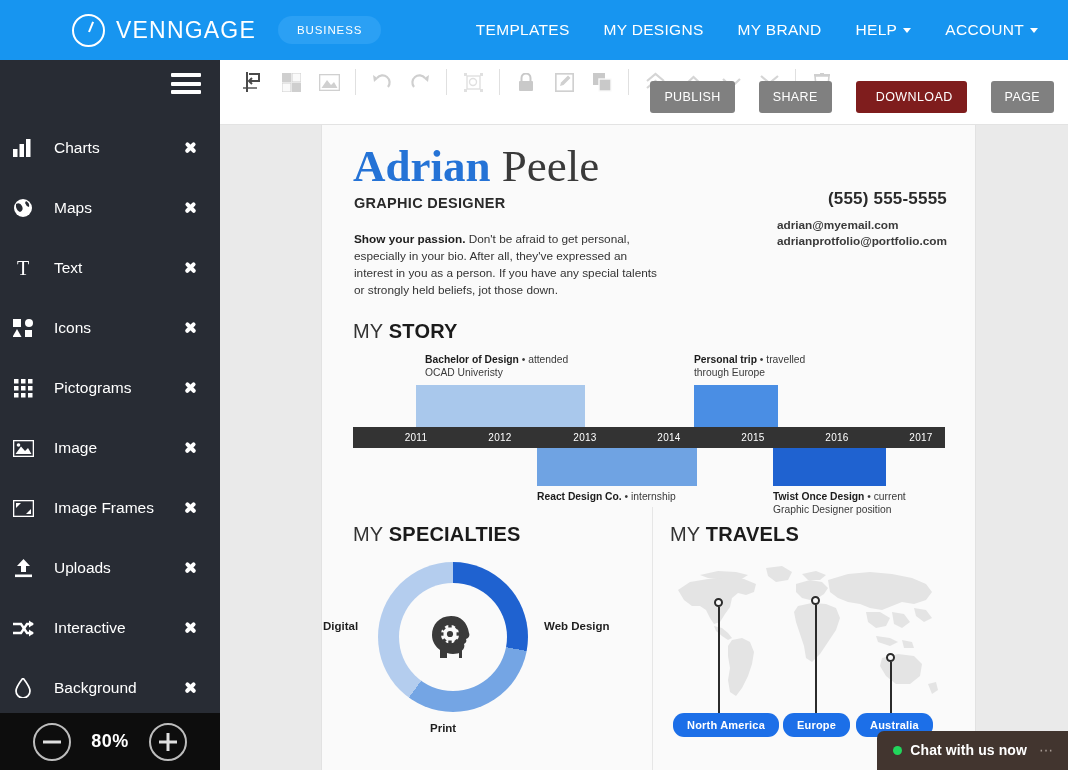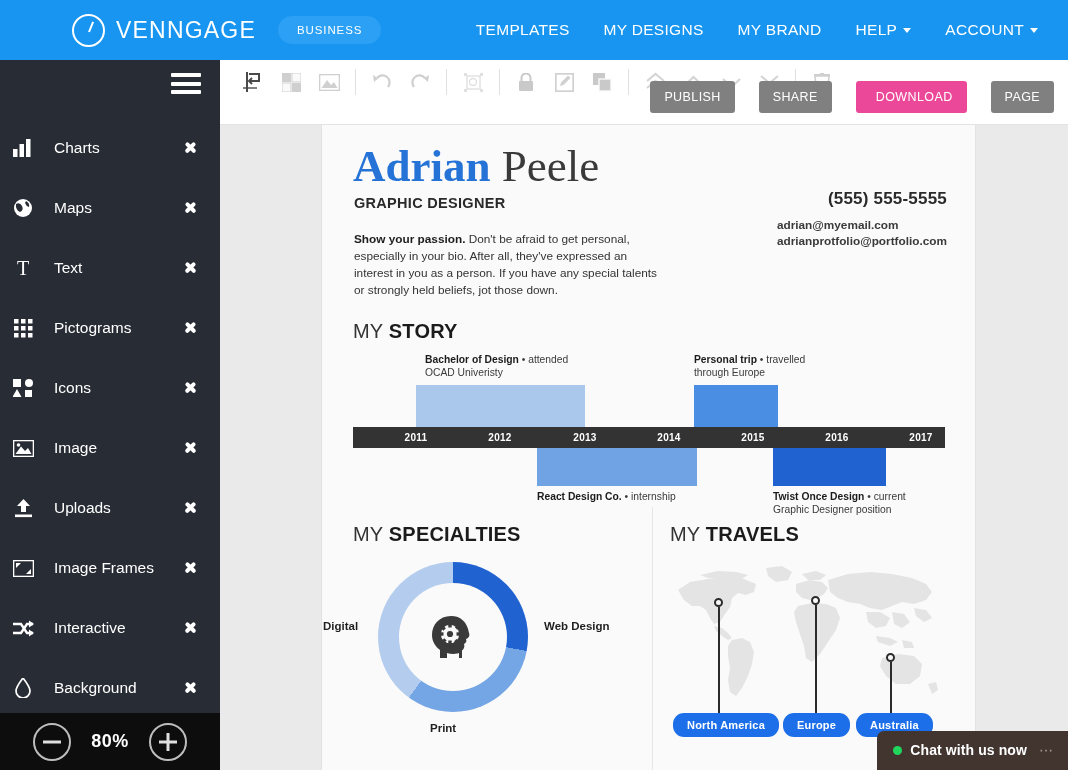--- a/index.html
+++ b/index.html
@@ -169,21 +169,21 @@
   #head-trav  { left: 348px; top: 398px; }
 
   
   #timeline { position: absolute; left: 31px; top: 220px; width: 592px; height: 138px; }
   #tl-axis {
     position: absolute; left: 0; top: 82px; width: 592px; height: 21px;
     background: #333333;
   }
   .tl-year {
     position: absolute; top: 5px; color: #ffffff;
-    font-size: 10px; font-weight: bold; letter-spacing: .3px;
+    font-size: 10px; font-weight: normal; letter-spacing: .3px;
     transform: translateX(-50%);
   }
   .tl-bar { position: absolute; }
   .tl-note {
     position: absolute; font-size: 10.3px; line-height: 13px;
     color: #3a3a3a; white-space: nowrap;
   }
   .tl-note b { color: #1b1b1b; }
 
   
@@ -295,81 +295,81 @@
         <svg width="20" height="20" viewBox="0 0 20 20">
             <text x="10" y="17" font-family="Liberation Serif, serif" font-size="20" fill="#fff" text-anchor="middle">T</text>
           </svg>
       </span>
       <span class="side-label">Text</span>
       <span class="side-chev"></span>
     </div>
 
     <div class="side-item">
       <span class="side-ico">
+        <svg width="20" height="19" viewBox="0 0 20 19">
+            <rect x="0" y="0" width="8" height="8" fill="#fff"></rect>
+            <circle cx="16" cy="4" r="4" fill="#fff"></circle>
+            <path d="M4 10 L8.5 18 L-0.5 18 Z" fill="#fff"></path>
+            <rect x="12" y="11" width="7" height="7" fill="#fff"></rect>
+          </svg>
+      </span>
+      <span class="side-label">Icons</span>
+      <span class="side-chev"></span>
+    </div>
+
+    <div class="side-item">
+      <span class="side-ico">
         <svg width="19" height="19" viewBox="0 0 19 19">
           <rect x="0" y="0" width="4.5" height="4.5" fill="#fff"></rect>
             <rect x="7" y="0" width="4.5" height="4.5" fill="#fff"></rect>
             <rect x="14" y="0" width="4.5" height="4.5" fill="#fff"></rect>
           <rect x="0" y="7" width="4.5" height="4.5" fill="#fff"></rect>
             <rect x="7" y="7" width="4.5" height="4.5" fill="#fff"></rect>
             <rect x="14" y="7" width="4.5" height="4.5" fill="#fff"></rect>
           <rect x="0" y="14" width="4.5" height="4.5" fill="#fff"></rect>
             <rect x="7" y="14" width="4.5" height="4.5" fill="#fff"></rect>
             <rect x="14" y="14" width="4.5" height="4.5" fill="#fff"></rect>
         </svg>
       </span>
       <span class="side-label">Pictograms</span>
       <span class="side-chev"></span>
     </div>
 
     <div class="side-item">
       <span class="side-ico">
-        <svg width="20" height="19" viewBox="0 0 20 19">
-            <rect x="0" y="0" width="8" height="8" fill="#fff"></rect>
-            <circle cx="16" cy="4" r="4" fill="#fff"></circle>
-            <path d="M4 10 L8.5 18 L-0.5 18 Z" fill="#fff"></path>
-            <rect x="12" y="11" width="7" height="7" fill="#fff"></rect>
-          </svg>
-      </span>
-      <span class="side-label">Icons</span>
-      <span class="side-chev"></span>
-    </div>
-
-    <div class="side-item">
-      <span class="side-ico">
         <svg width="21" height="17" viewBox="0 0 21 17">
             <rect x="0.5" y="0.5" width="20" height="16" fill="none" stroke="#fff" stroke-width="1.6"></rect>
             <circle cx="5.5" cy="5" r="1.8" fill="#fff"></circle>
             <path d="M2.5 14 L8 6.5 L12 11 L15 8 L18.5 14 Z" fill="#fff"></path>
           </svg>
       </span>
       <span class="side-label">Image</span>
       <span class="side-chev"></span>
     </div>
 
     <div class="side-item">
       <span class="side-ico">
-        <svg width="19" height="19" viewBox="0 0 19 19">
-            <path d="M9.5 0 L16 7 L12 7 L12 13 L7 13 L7 7 L3 7 Z" fill="#fff"></path>
-            <rect x="1" y="15.5" width="17" height="2.6" fill="#fff"></rect>
-          </svg>
-      </span>
-      <span class="side-label">Uploads</span>
-      <span class="side-chev"></span>
-    </div>
-
-    <div class="side-item">
-      <span class="side-ico">
         <svg width="21" height="17" viewBox="0 0 21 17">
             <rect x="0.5" y="0.5" width="20" height="16" fill="none" stroke="#fff" stroke-width="1.6"></rect>
             <path d="M3 3 L8 3 L3 8 Z" fill="#fff"></path>
             <path d="M18 14 L13 14 L18 9 Z" fill="#fff"></path>
           </svg>
       </span>
       <span class="side-label">Image Frames</span>
+      <span class="side-chev"></span>
+    </div>
+
+    <div class="side-item">
+      <span class="side-ico">
+        <svg width="19" height="19" viewBox="0 0 19 19">
+            <path d="M9.5 0 L16 7 L12 7 L12 13 L7 13 L7 7 L3 7 Z" fill="#fff"></path>
+            <rect x="1" y="15.5" width="17" height="2.6" fill="#fff"></rect>
+          </svg>
+      </span>
+      <span class="side-label">Uploads</span>
       <span class="side-chev"></span>
     </div>
 
     <div class="side-item">
       <span class="side-ico">
         <svg width="21" height="17" viewBox="0 0 21 17">
           <path d="M0 4 L8 4 L14 13 L20 13" stroke="#fff" stroke-width="2.4" fill="none"></path>
           <path d="M0 13 L8 13 L14 4 L20 4" stroke="#fff" stroke-width="2.4" fill="none"></path>
           <path d="M16 0.5 L21 4 L16 7.5 Z" fill="#fff"></path>
             <path d="M16 9.5 L21 13 L16 16.5 Z" fill="#fff"></path>
@@ -493,21 +493,21 @@
       <svg width="16" height="19" viewBox="0 0 16 19">
           <path d="M1 3 L15 3 L13.5 18 L2.5 18 Z" fill="none" stroke="#cfcfcf" stroke-width="1.6"></path>
           <rect x="0" y="1" width="16" height="2" fill="#cfcfcf"></rect>
           <rect x="6" y="0" width="4" height="2" fill="#cfcfcf"></rect>
         </svg>
     </div>
   </div>
   <div id="tool-right">
     <button class="top-act" style="background: rgb(128, 128, 128);">PUBLISH</button>
     <button class="top-act" style="background: rgb(128, 128, 128);">SHARE</button>
-    <button class="top-act" style="background: #ec4899; padding-left: 20px;">DOWNLOAD</button>
+    <button class="top-act" style="background: #7f1d1d; padding-left: 20px;">DOWNLOAD</button>
     <button class="top-act" style="background: rgb(128, 128, 128);">PAGE</button>
   </div>
 </div>
 
 <div id="canvas">
   <div id="page">
 
     <div id="res-name">
       <span id="res-first" style="color: rgb(37, 115, 214);">Adrian</span><span id="res-last"> Peele</span>
     </div>

